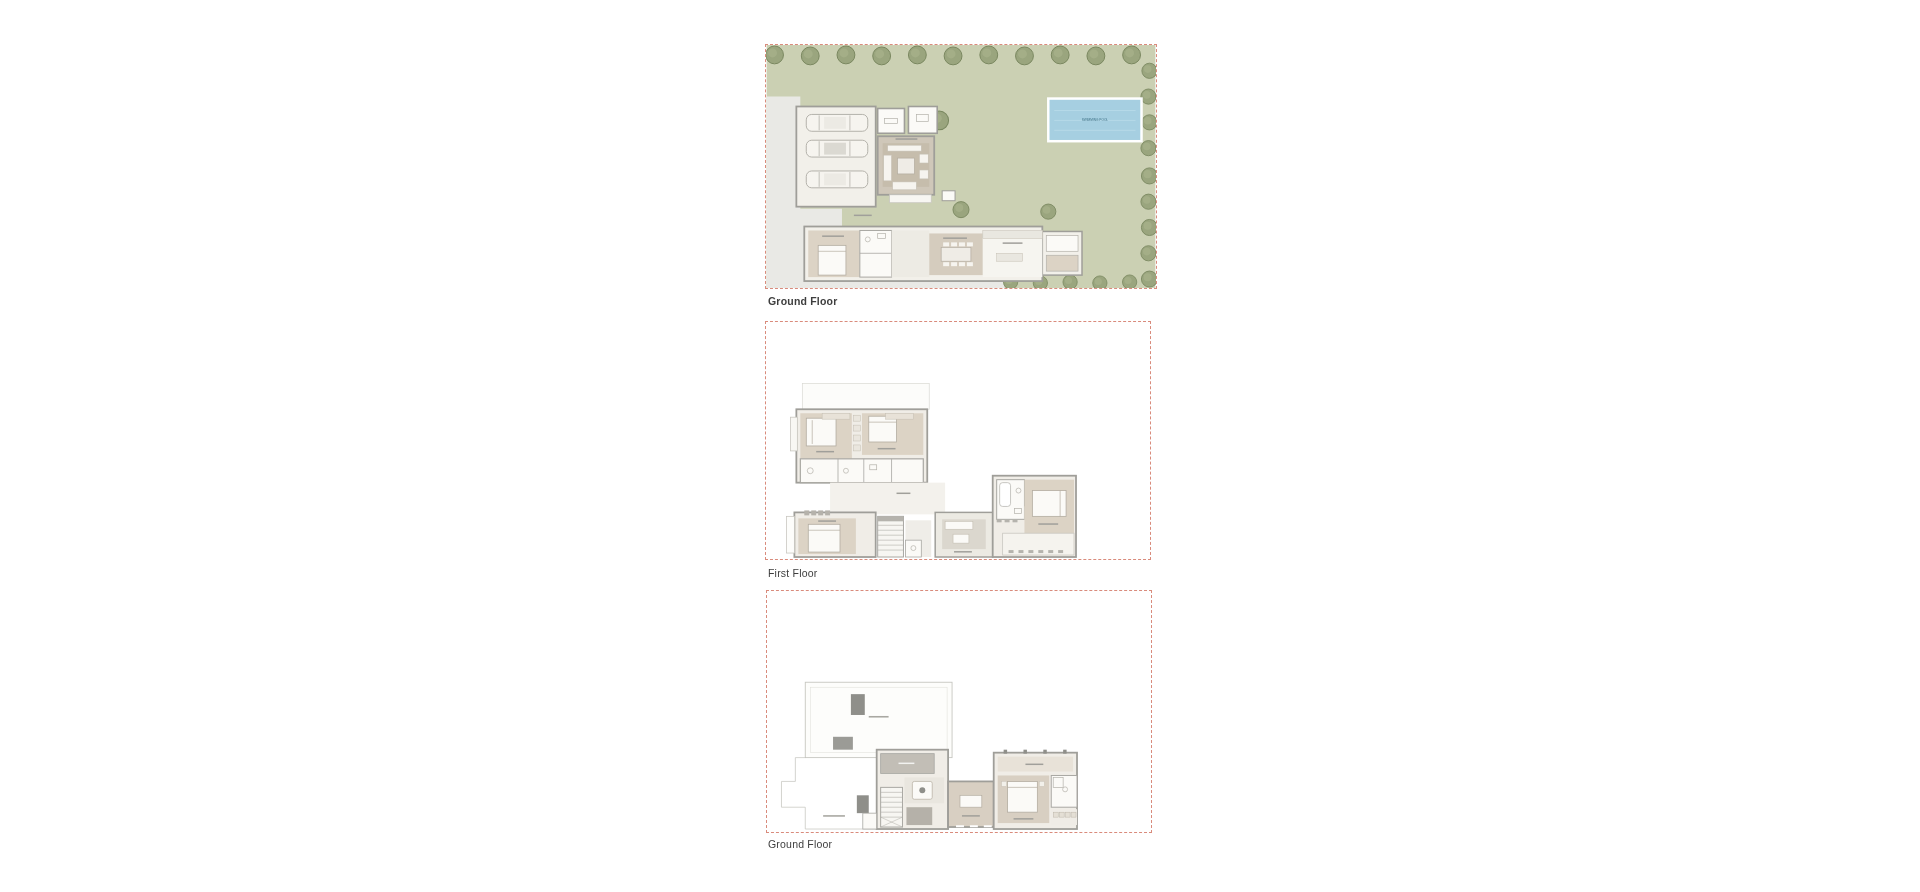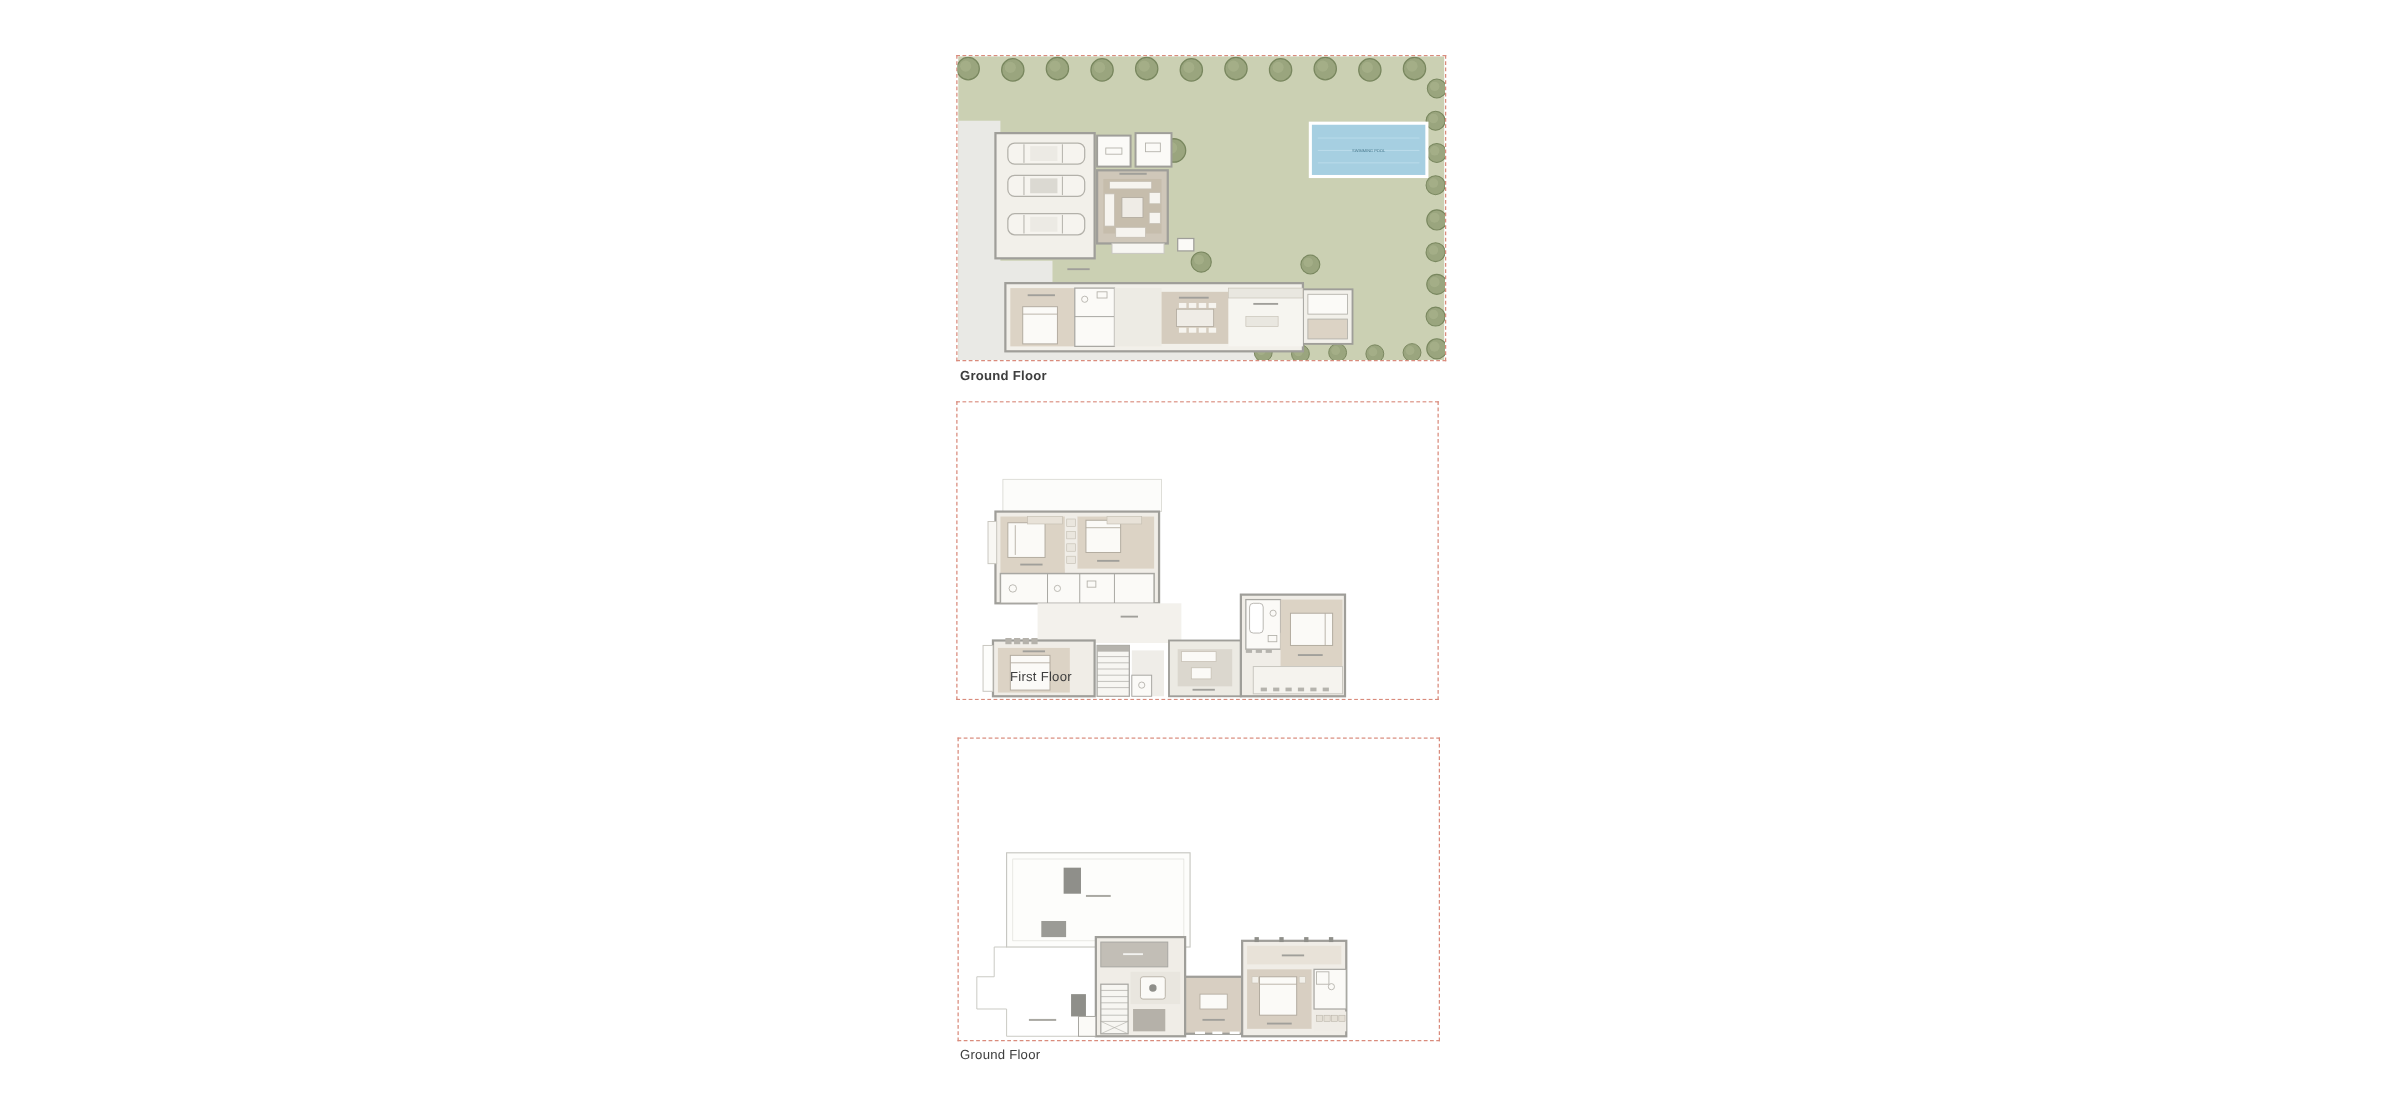--- a/index.html
+++ b/index.html
@@ -10,21 +10,21 @@
   .plan-panel{position:absolute;box-sizing:border-box;border:1px dashed #d98b7c;background:#ffffff;}
   .plan-panel svg{display:block;width:100%;height:100%;}
   #ground-panel{left:765px;top:44px;width:392px;height:245px;}
   #first-panel{left:765px;top:321px;width:386px;height:239px;}
   #second-panel{left:766px;top:590px;width:386px;height:243px;}
   .floor-caption{
     position:absolute;left:768px;font-size:10.5px;line-height:12px;
     color:#3e3e3e;letter-spacing:0.2px;
   }
   #ground-caption{top:295px;font-weight:bold;}
-  #first-caption{top:536px;margin-left:40px;}
+  #first-caption{top:567px;}
   #second-caption{top:838px;}
   .car line{stroke:#b3b1aa;stroke-width:0.8;}
 </style>
 </head>
 <body>
 
 <div id="ground-panel" class="plan-panel">
   <svg viewBox="0 0 392 245">
     <defs>
       <g id="tree">

